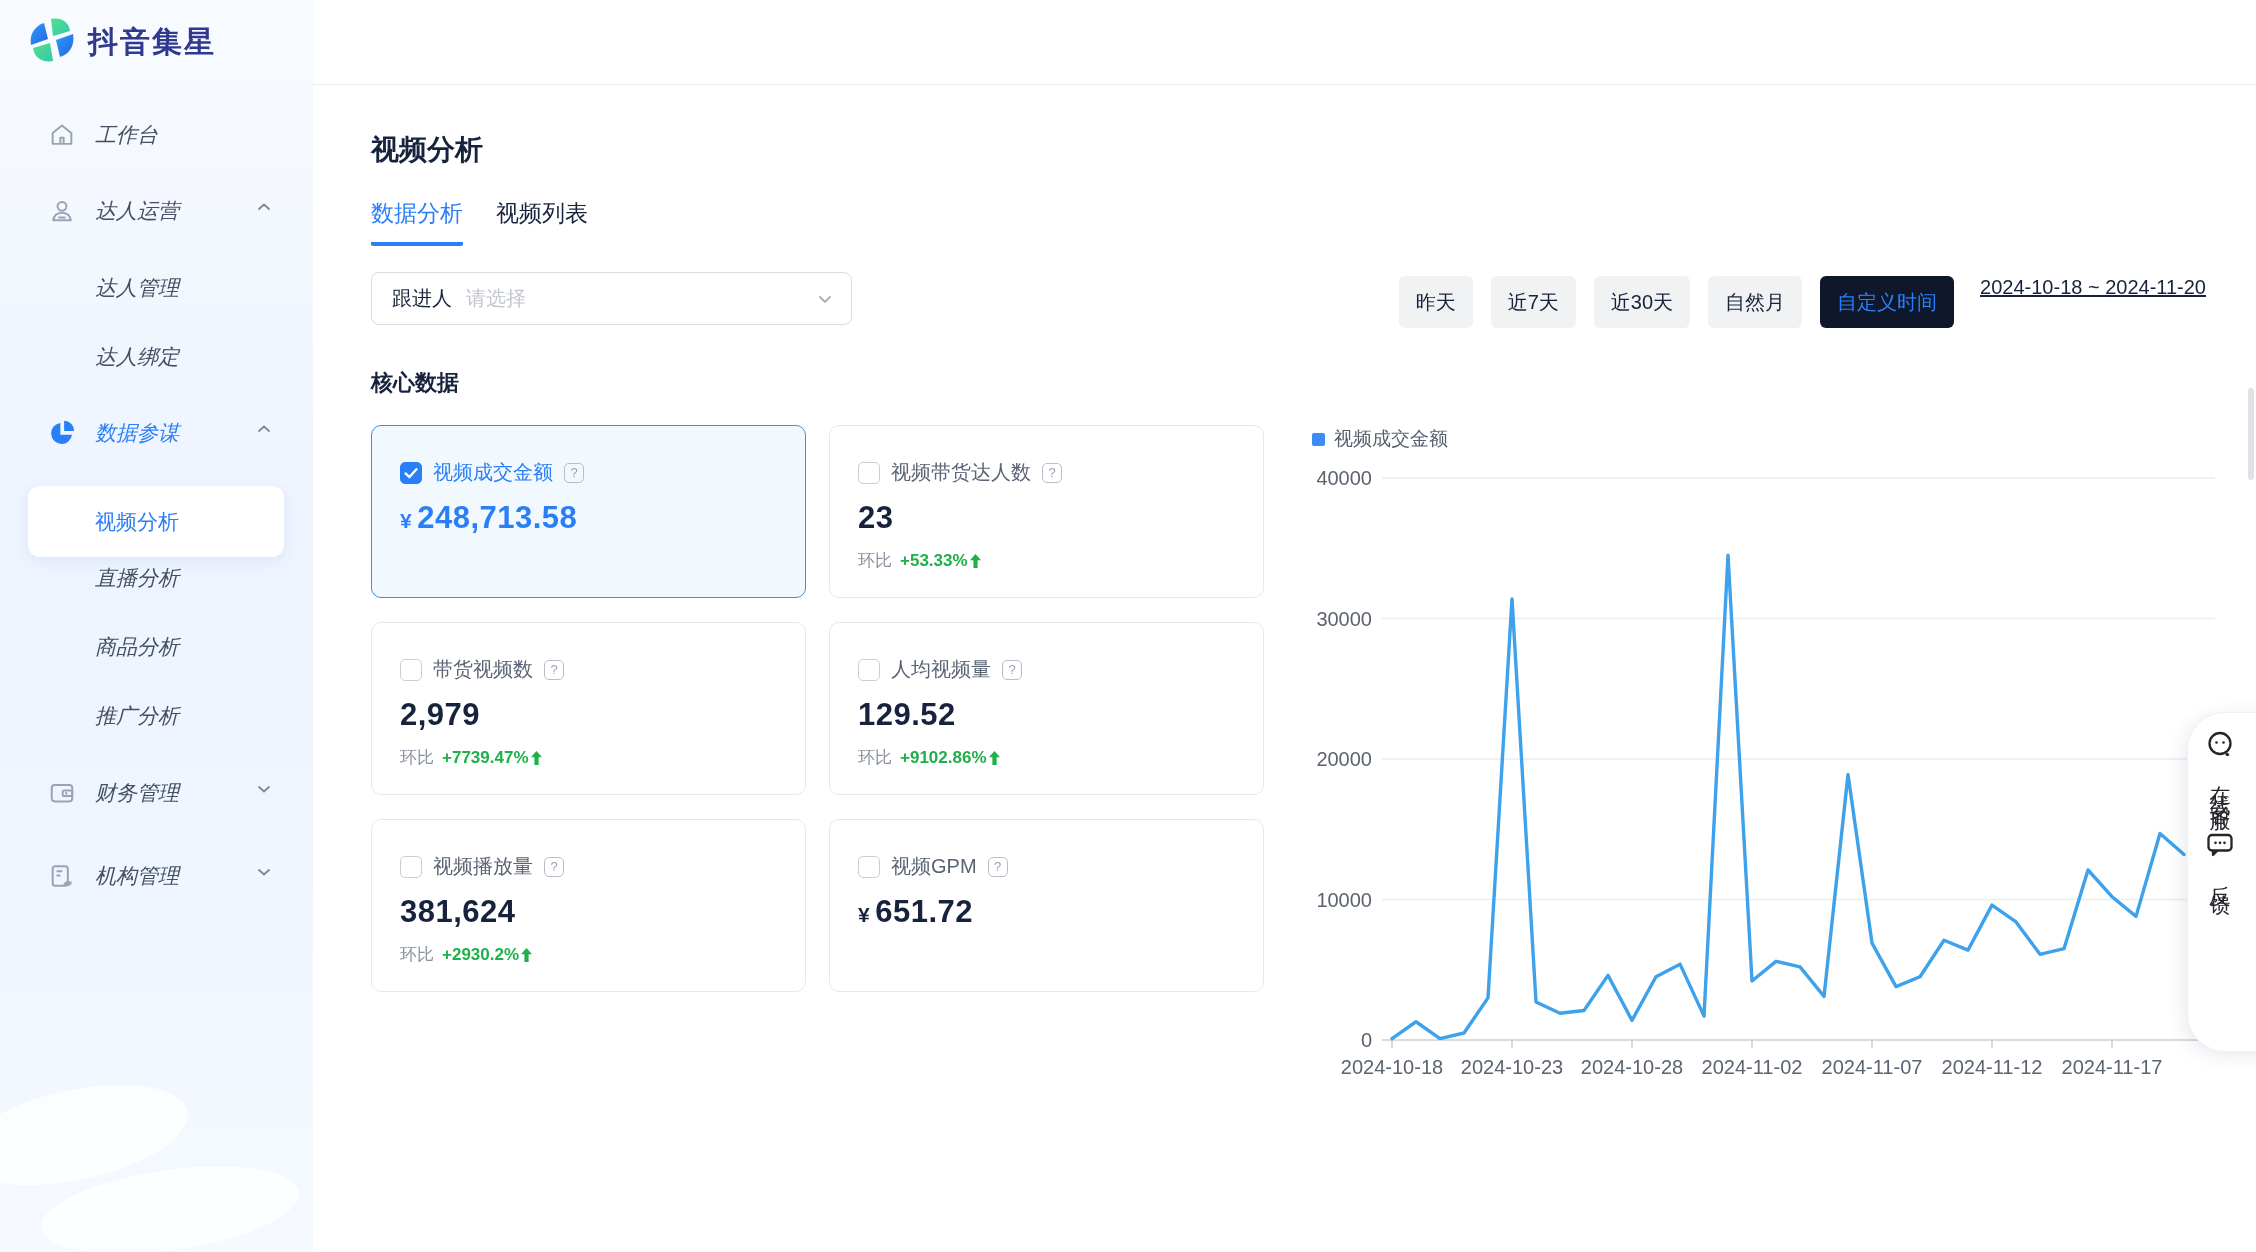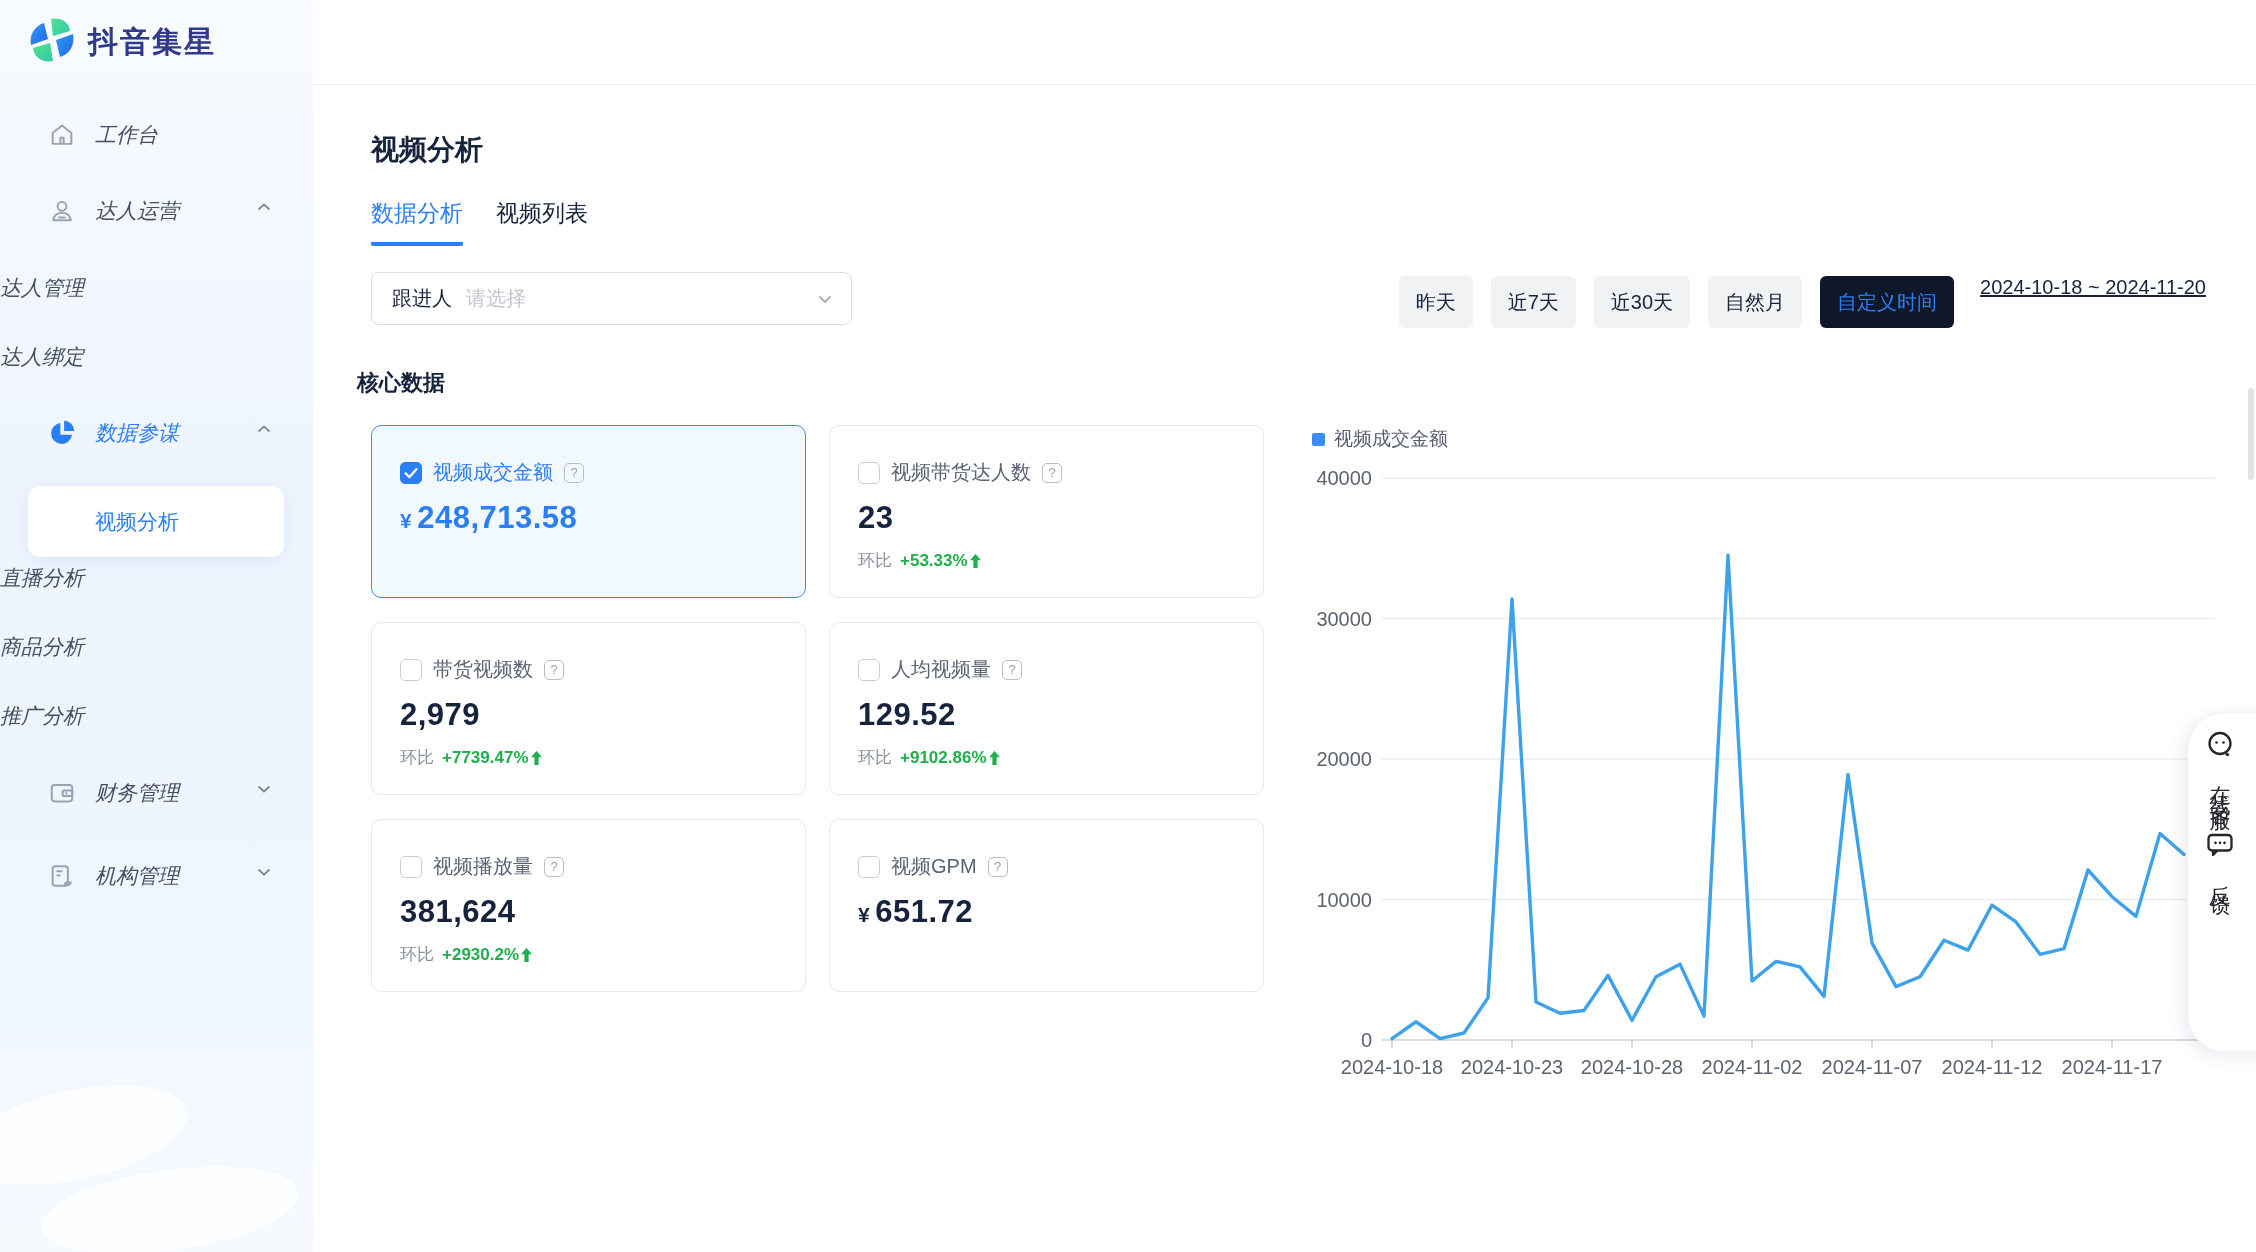--- a/index.html
+++ b/index.html
@@ -15,21 +15,21 @@
     background:linear-gradient(180deg,#F8FBFF 0%,#EEF4FE 40%,#F0F6FF 75%,#F6FAFF 100%);
     z-index:5;
   }
   .logo{position:absolute;left:28px;top:16px;display:flex;align-items:center;gap:12px;}
   .logo-text{font-size:30px;font-weight:bold;color:#30398E;letter-spacing:2px;}
   .side-item{
     position:absolute;left:0;width:313px;height:56px;
     display:flex;font-size:21px;color:#454F63;cursor:pointer;font-style:italic;
   }
   .side-item .ic{width:28px;height:28px;margin-left:48px;margin-right:19px;flex:0 0 auto;}
-  .side-item.sub{}
+  .side-item.sub{padding-left:95px;}
   .side-item .chev{position:absolute;right:40px;width:18px;height:18px;}
   .side-item.blue{color:#2B7FF6;}
   .active-card{
     position:absolute;left:28px;top:486px;width:256px;height:71px;border-radius:12px;
     background:#ffffff;box-shadow:0 4px 14px rgba(61,110,197,0.10);
     display:flex;align-items:center;padding-left:67px;box-sizing:border-box;
     font-size:21px;color:#2B7FF6;cursor:pointer;
   }
   .blob{position:absolute;background:rgba(255,255,255,0.75);border-radius:50%;}
   
@@ -47,21 +47,21 @@
   .select .lab{margin-left:20px;color:#17233D;}
   .select .ph{margin-left:14px;color:#C0C5CF;}
   .select .chev{position:absolute;right:16px;width:20px;height:20px;}
   .datebar{position:absolute;top:276px;right:50px;display:flex;gap:18px;}
   .dbtn{
     height:52px;display:flex;align-items:center;padding:0 17px;border-radius:6px;
     background:#F1F2F4;font-size:20px;color:#17233D;cursor:pointer;white-space:nowrap;
   }
   .dbtn.active{background:#0f172a;color:#2B7FF6;}
   .drange{font-size:20px;color:#17233D;margin-left:8px;cursor:pointer;white-space:nowrap;text-decoration:underline;}
-  .section-title{position:absolute;left:357px;top:350px;font-size:22px;font-weight:600;color:#17233D;}
+  .section-title{position:absolute;left:371px;top:350px;font-size:22px;font-weight:600;color:#17233D;}
   
   .cards{
     position:absolute;left:371px;top:425px;width:893px;
     display:grid;grid-template-columns:435px 435px;grid-auto-rows:173px;gap:24px 23px;
   }
   .card{
     box-sizing:border-box;border:1px solid #E6E8EC;border-radius:10px;background:#fff;
     padding:33px 28px 0 28px;cursor:pointer;position:relative;
   }
   .card.selected{border:1.5px solid #3D8BF5;background:#F1F9FF;}

